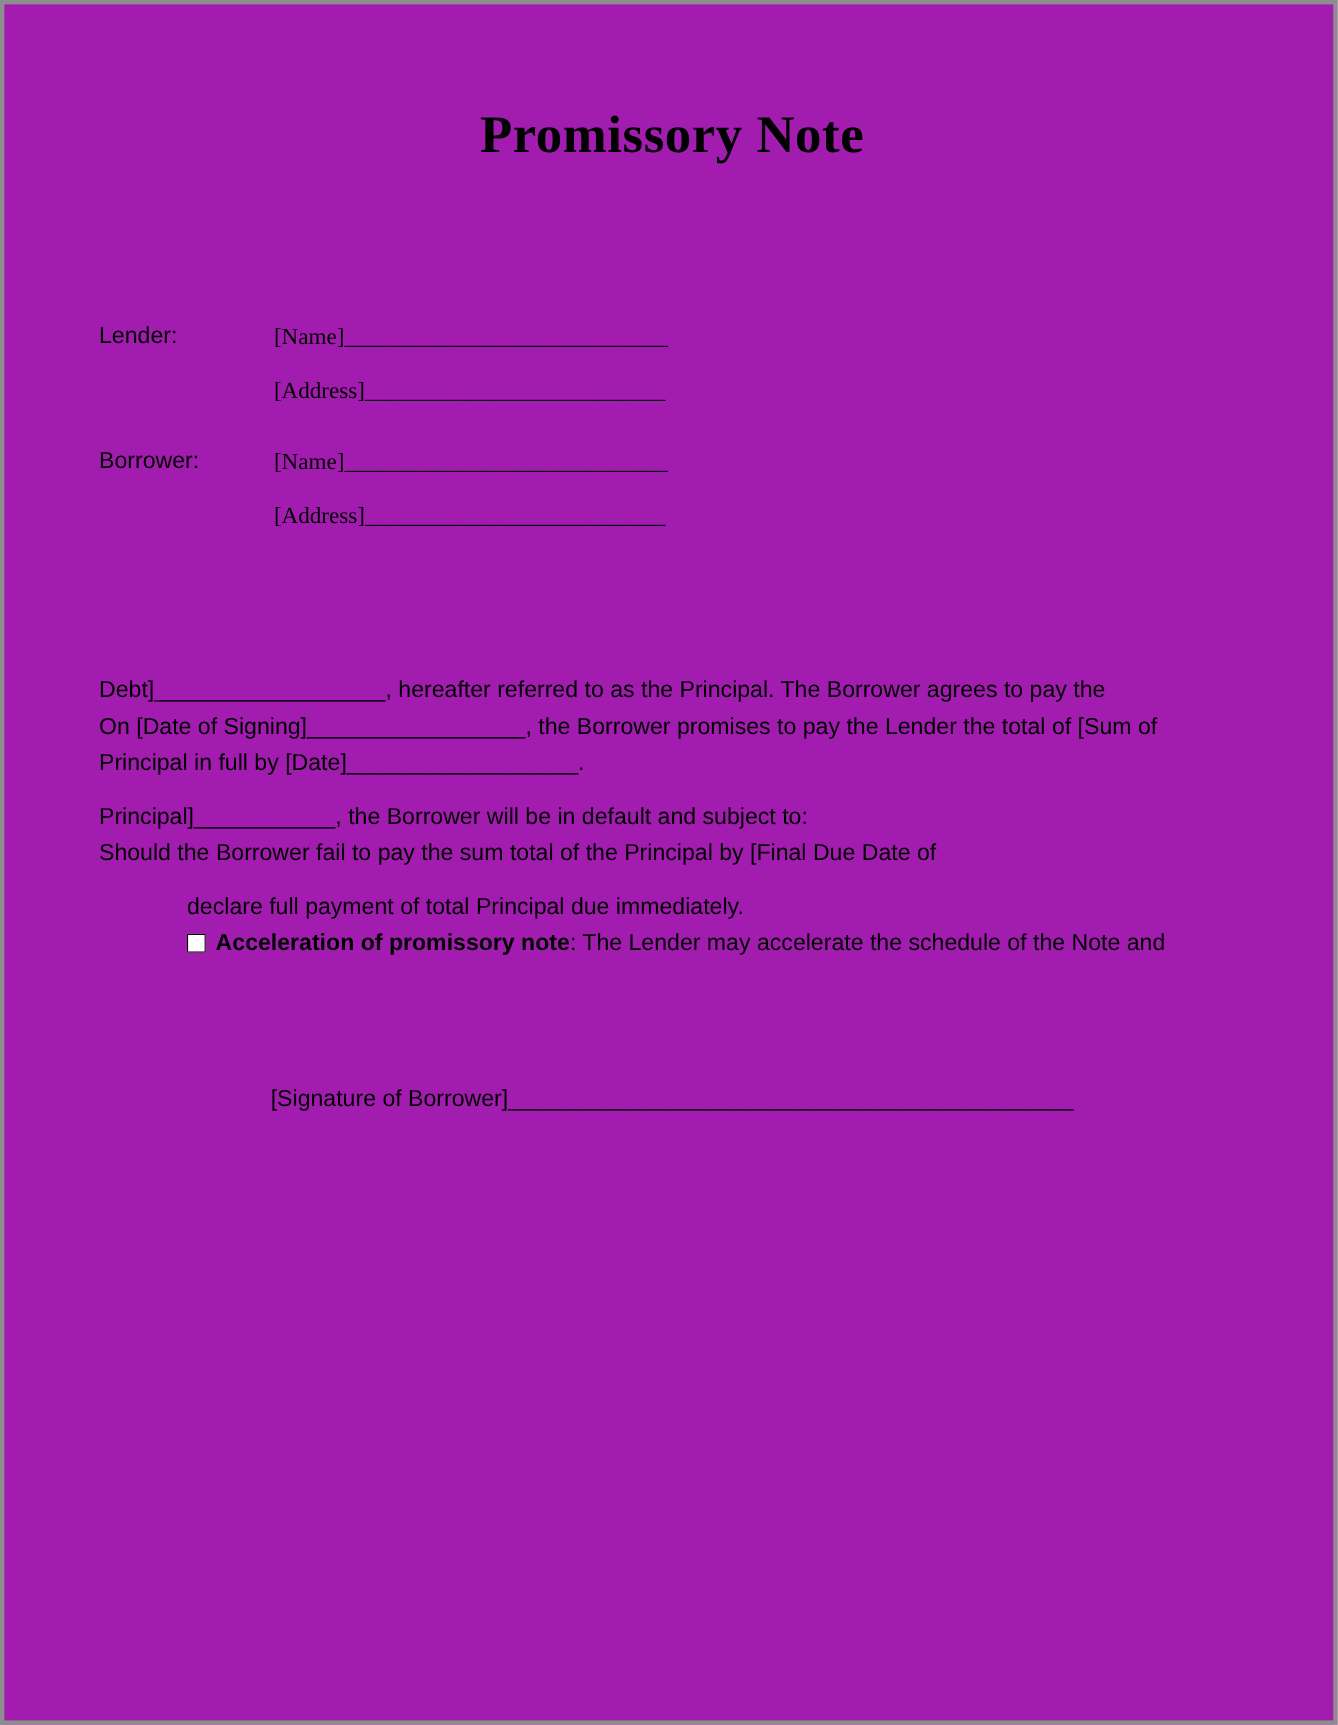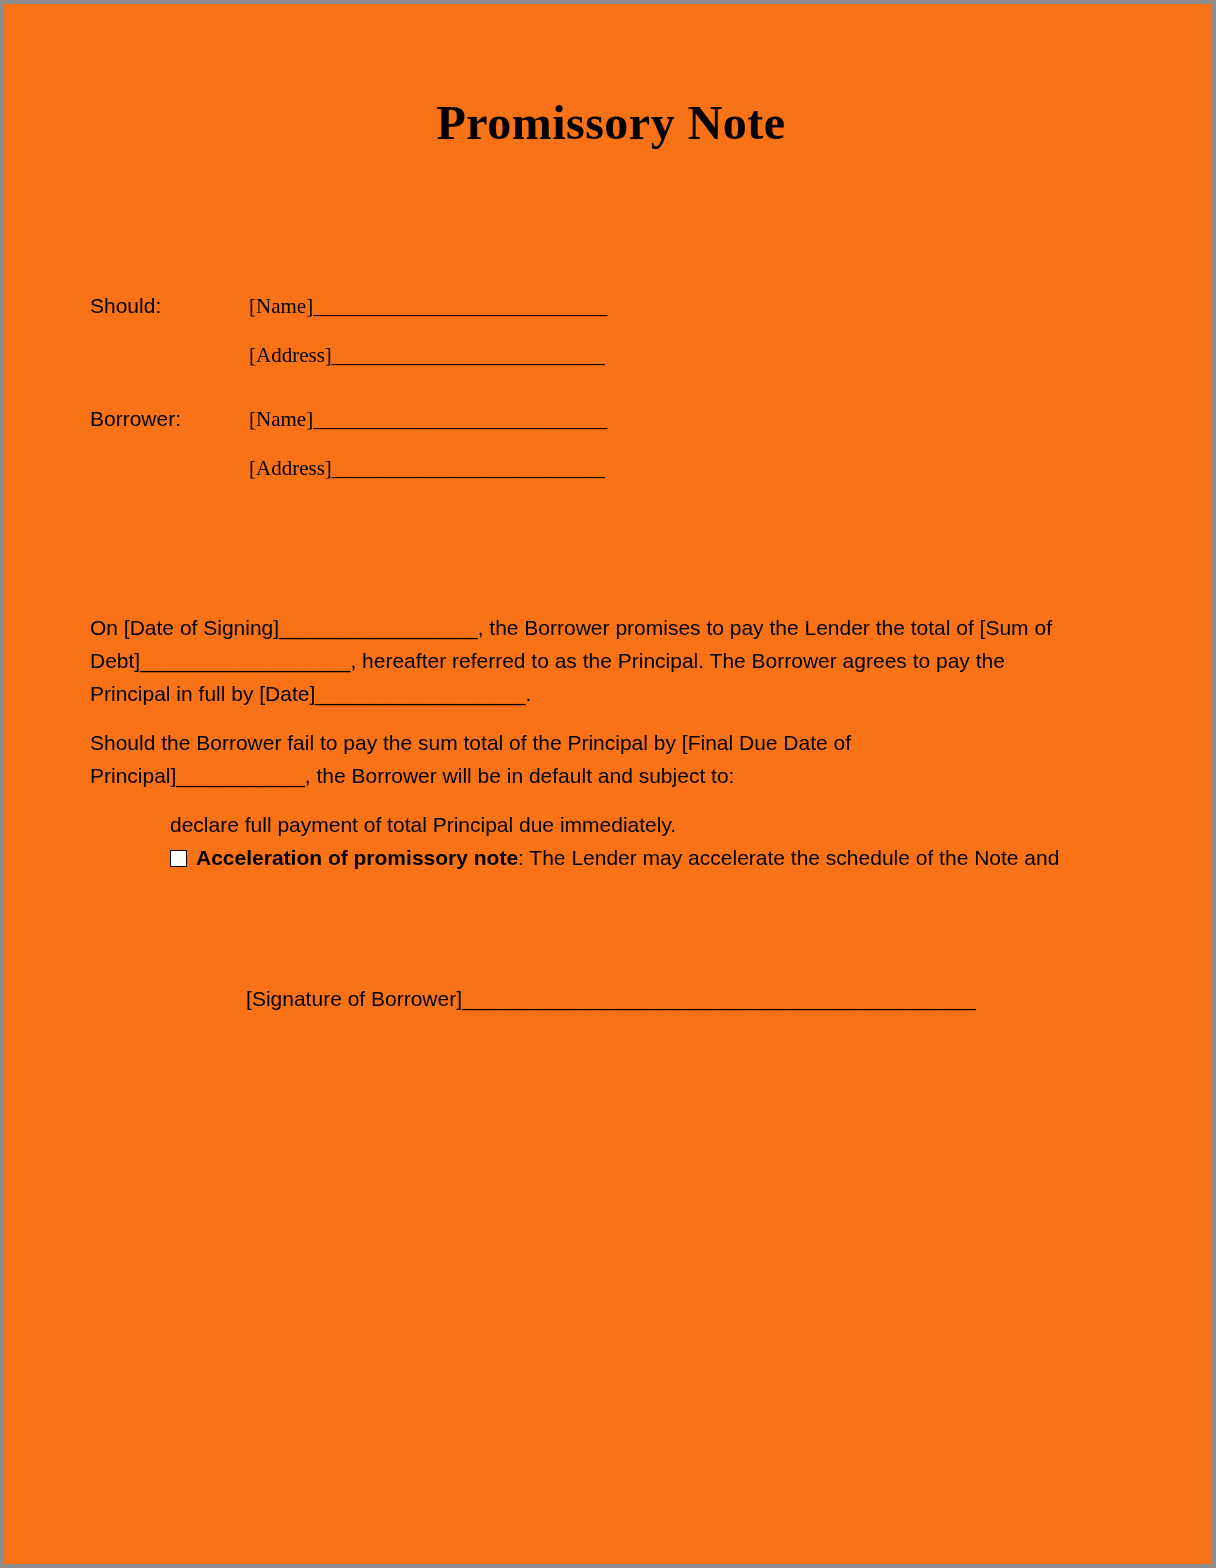--- a/index.html
+++ b/index.html
@@ -5,21 +5,21 @@
   * { margin: 0; padding: 0; box-sizing: border-box; }
   html, body { background: #ffffff; }
   body {
     width: 1216px;
     height: 1568px;
     font-family: "Liberation Sans", sans-serif;
   }
   .page {
     width: 1216px;
     height: 1568px;
-    background: #f97316;
+    background: #a21caf;
     border: 4px solid #8d8d8d;
     padding: 0 80px 0 86px;
     font-size: 21px;
     color: #000000;
     overflow: hidden;
   }
   .doc-title {
     font-family: "Liberation Serif", serif;
     font-weight: bold;
     font-size: 48px;
@@ -77,44 +77,44 @@
   }
 </style>
 </head>
 <body>
 
 <div class="page">
 
   <h1 class="doc-title">Promissory Note</h1>
 
   <div class="party-block lender">
-    <div class="party-label">Should:</div>
+    <div class="party-label">Lender:</div>
     <div class="party-fields">
       <div class="field-row"><span>[Name]</span><span>____________________________</span></div>
       <div class="field-row second"><span>[Address]</span><span>__________________________</span></div>
     </div>
   </div>
 
   <div class="party-block borrower">
     <div class="party-label">Borrower:</div>
     <div class="party-fields">
       <div class="field-row"><span>[Name]</span><span>____________________________</span></div>
       <div class="field-row second"><span>[Address]</span><span>__________________________</span></div>
     </div>
   </div>
 
   <div class="para">
+    <div class="line">Debt]__________________, hereafter referred to as the Principal. The Borrower agrees to pay the</div>
     <div class="line">On [Date of Signing]_________________, the Borrower promises to pay the Lender the total of [Sum of</div>
-    <div class="line">Debt]__________________, hereafter referred to as the Principal. The Borrower agrees to pay the</div>
     <div class="line">Principal in full by [Date]__________________.</div>
   </div>
 
   <div class="para second">
+    <div class="line">Principal]___________, the Borrower will be in default and subject to:</div>
     <div class="line">Should the Borrower fail to pay the sum total of the Principal by [Final Due Date of</div>
-    <div class="line">Principal]___________, the Borrower will be in default and subject to:</div>
   </div>
 
   <div class="clause">
     <div class="line">declare full payment of total Principal due immediately.</div>
     <div class="line"><span class="checkbox"></span><span class="bold">Acceleration of promissory note</span><span>: The Lender may accelerate the schedule of the Note and</span></div>
   </div>
 
   <div class="signature-row"><span>[Signature of Borrower]</span><span>____________________________________________</span></div>
 
 </div>

